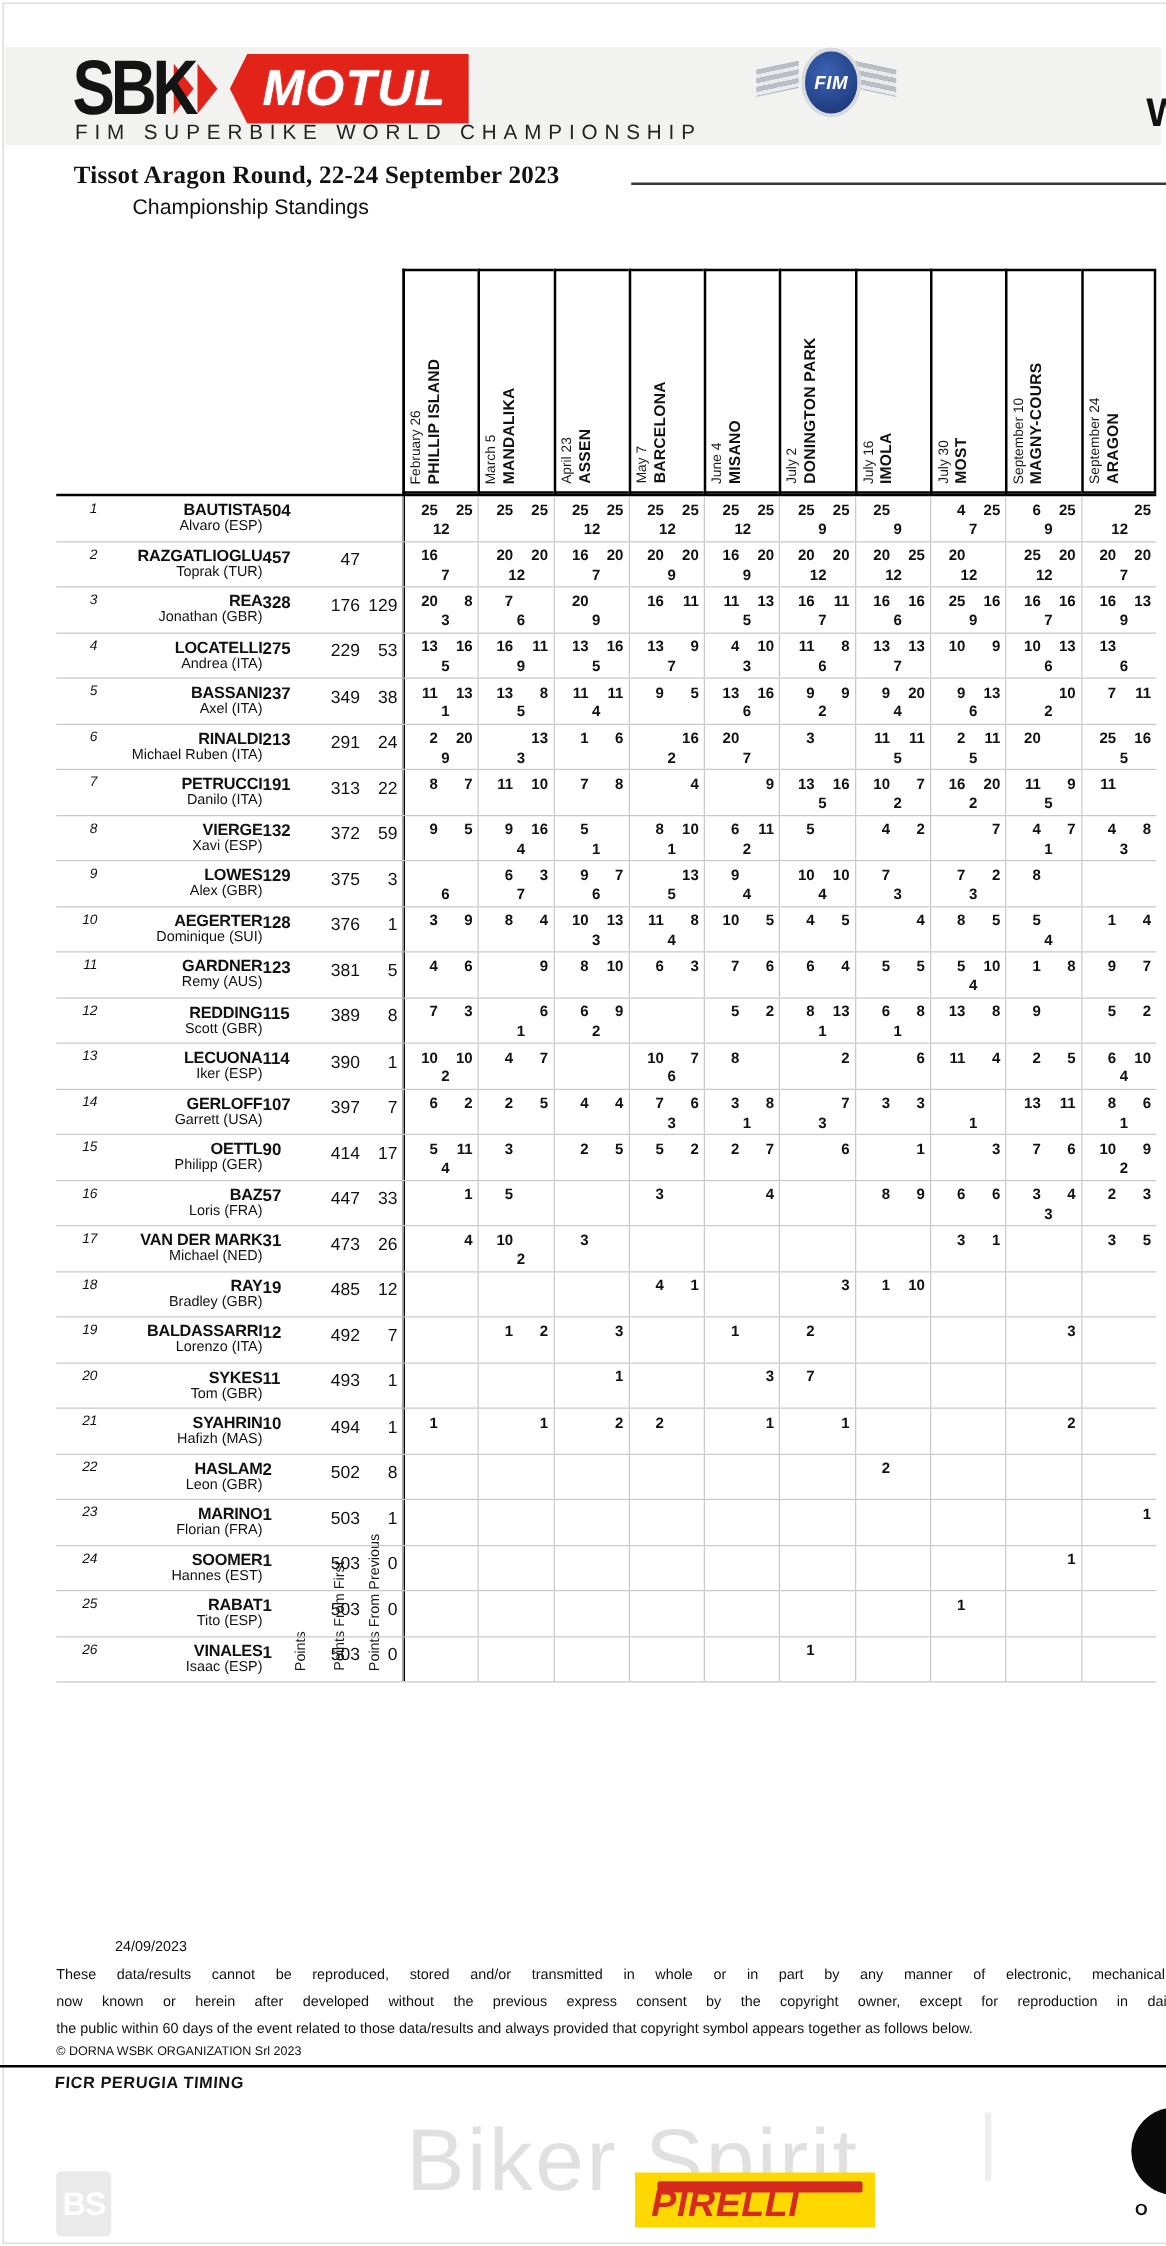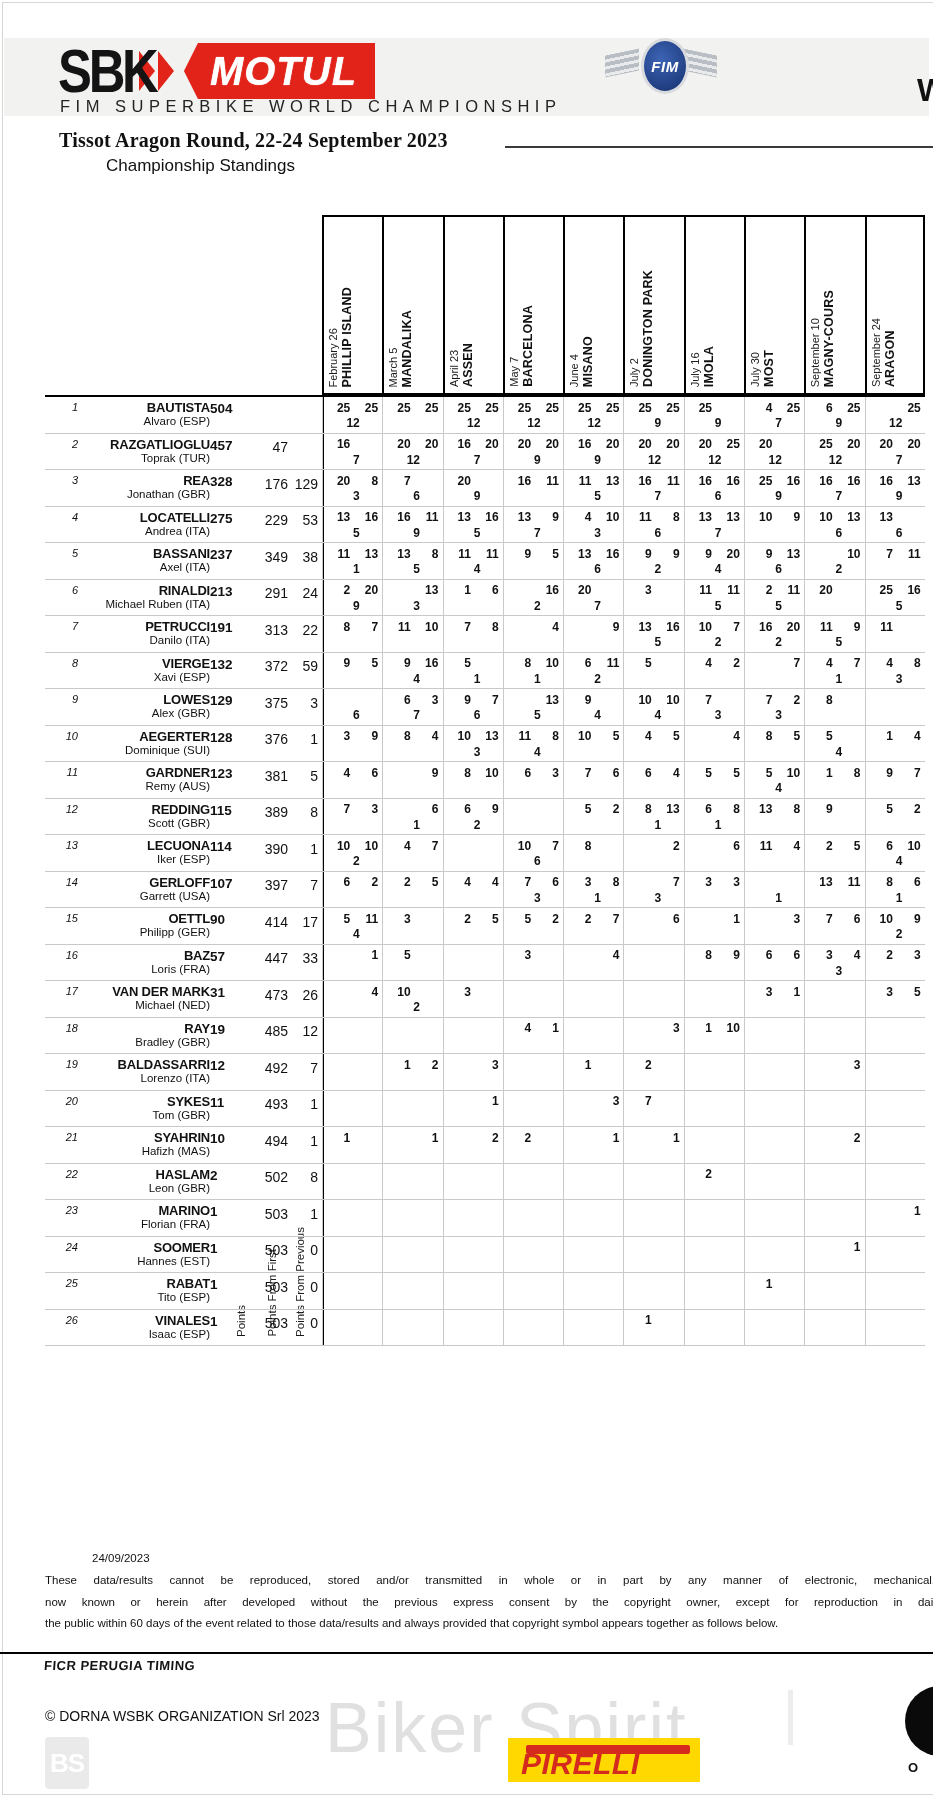--- a/index.html
+++ b/index.html
@@ -56,21 +56,21 @@
   .rcell{width:60.3px;box-sizing:border-box;border-left:1px solid #c9c9c9;position:relative;
          font-weight:700;font-size:12px;}
   .rcell .r1{position:absolute;left:0;top:3.5px;width:46%;text-align:right;}
   .rcell .r2{position:absolute;left:46%;top:3.5px;width:47%;text-align:right;}
   .rcell .sp{position:absolute;left:0;top:19px;width:62%;text-align:right;}
   
   .f-date{position:absolute;left:45px;top:1552px;font-size:11.5px;margin-left:47px;}
   .legal{position:absolute;left:45px;top:1570px;font-size:11.5px;line-height:21.5px;color:#111;}
   .legal .j{width:975px;text-align:justify;text-align-last:justify;white-space:nowrap;}
   .legal .n{width:885px;}
-  .copyright{position:absolute;left:45px;top:1708px;font-size:14px;}
+  .copyright{position:absolute;left:45px;top:1636px;font-size:10px;}
   .foot-line{position:absolute;left:0;top:1652px;width:933px;height:2px;background:#000;}
   .timing{position:absolute;left:44px;top:1658px;font-size:13px;font-weight:900;letter-spacing:.5px;
           transform:skewX(-4deg);color:#151515;}
   .watermark{position:absolute;left:325px;top:1688px;font-size:70px;color:#e0e0e0;z-index:1;
              font-family:"Liberation Sans",sans-serif;font-weight:400;letter-spacing:2px;}
   .bs-box{position:absolute;left:45px;top:1737px;width:44px;height:52px;background:#eaeaea;border-radius:4px;
           display:flex;align-items:center;justify-content:center;z-index:2;}
   .bs-t{color:#fff;font-weight:900;font-size:26px;letter-spacing:-1px;}
   .pirelli{position:absolute;left:508px;top:1738px;width:192px;height:44px;background:#ffd800;z-index:2;}
   .pirelli-bar{position:absolute;left:18px;top:7px;right:10px;height:9px;background:#d52b1e;border-radius:2px;}

